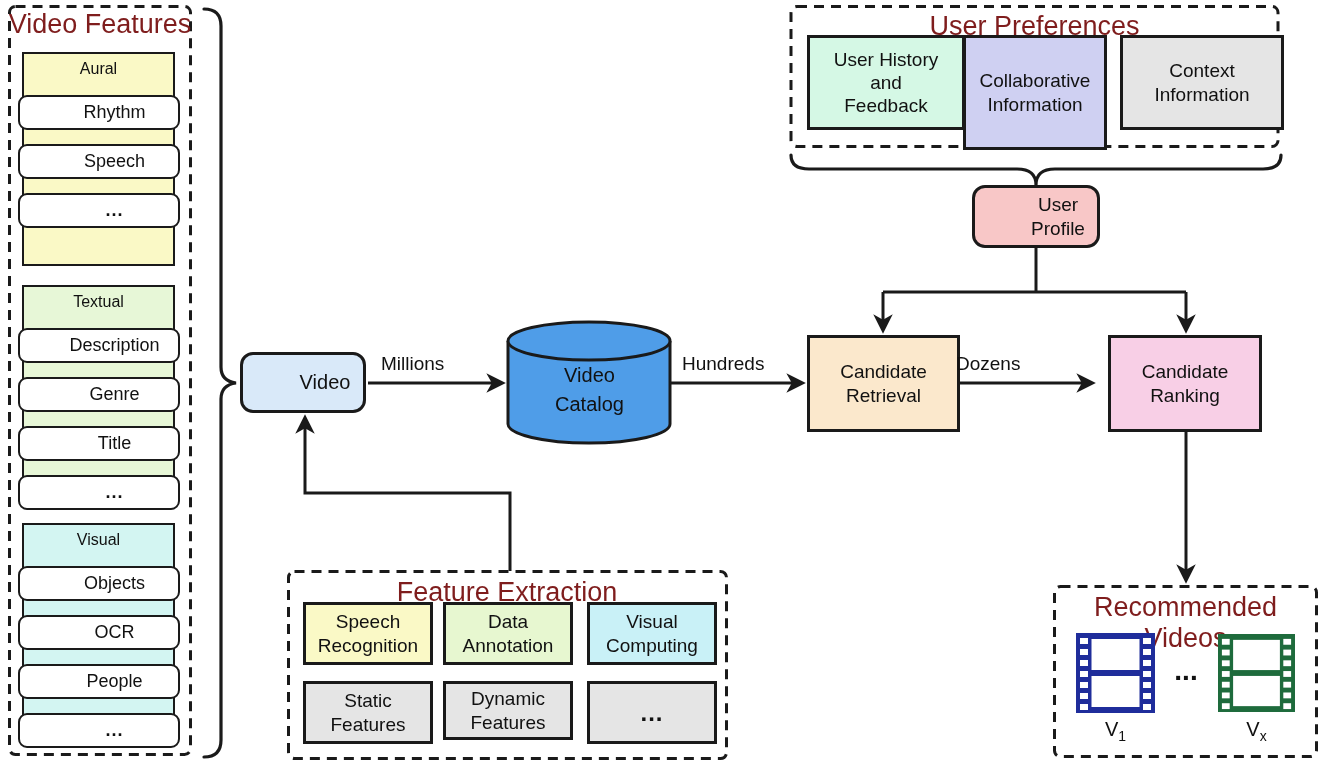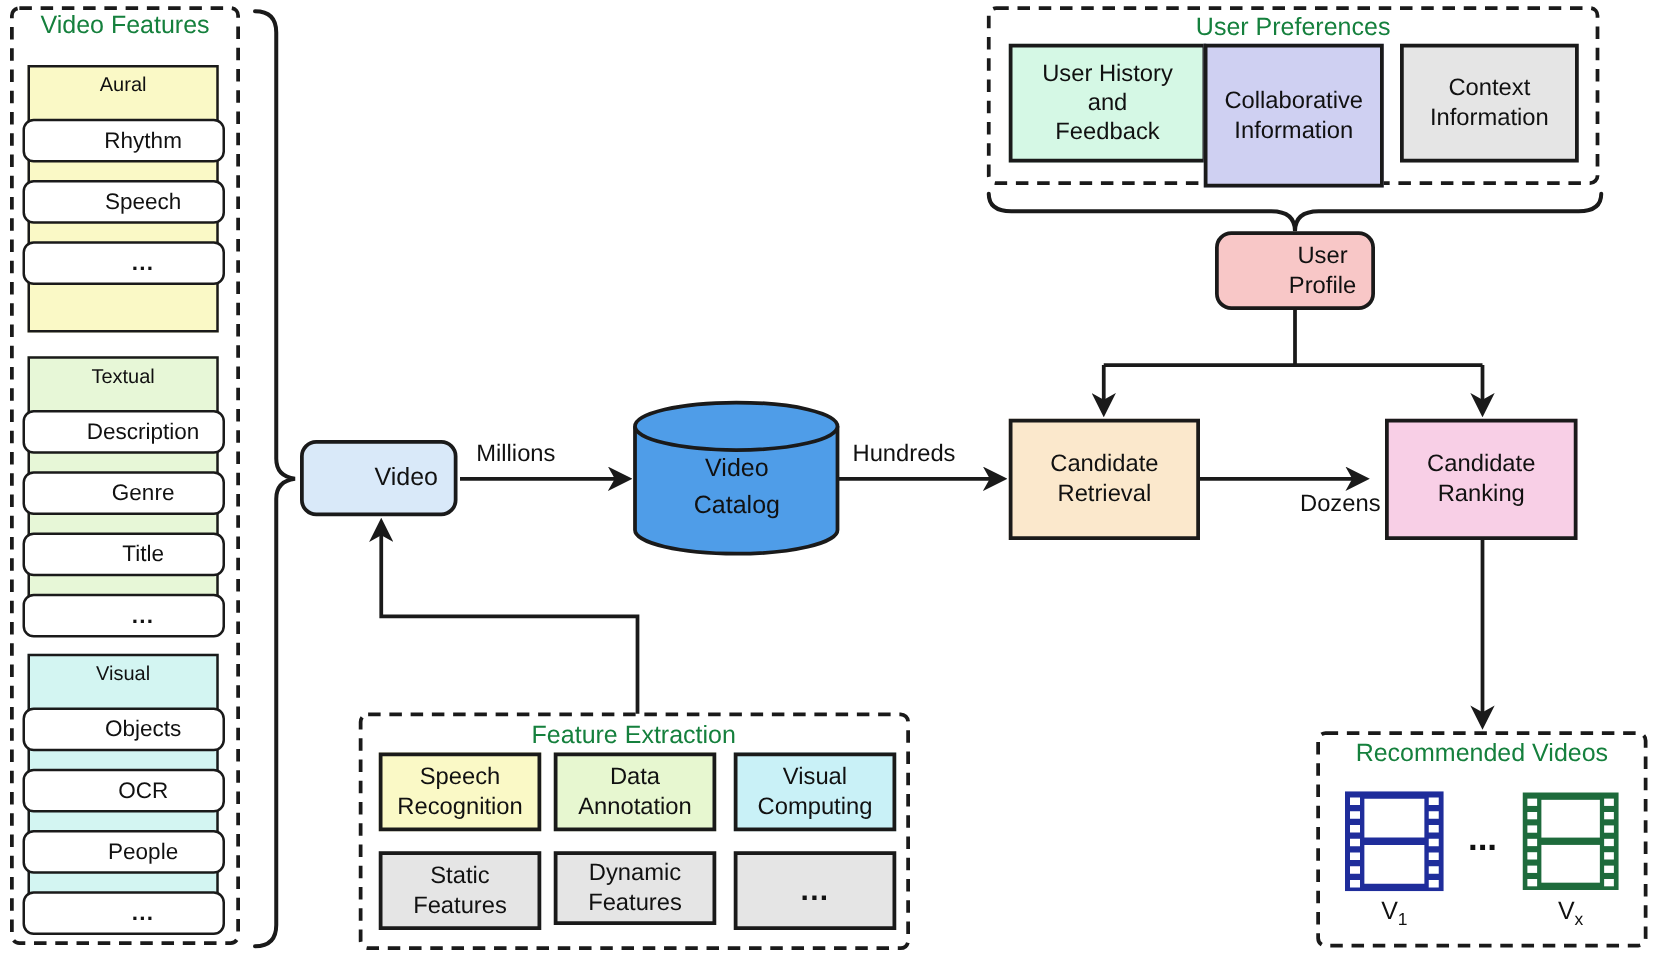--- a/index.html
+++ b/index.html
@@ -2,21 +2,21 @@
 <html><head>
 <meta charset="utf-8">
 <style>
   html,body{margin:0;padding:0;background:#fff;}
   #canvas{
     position:relative;width:1325px;height:766px;background:#fff;overflow:hidden;
     font-family:"Liberation Sans", sans-serif;color:#111;
   }
   .abs{position:absolute;box-sizing:border-box;}
   svg.overlay{position:absolute;left:0;top:0;}
-  .panel-title{font-size:20px;text-align:center;color:#15803d;}
+  .panel-title{font-size:27px;text-align:center;color:#7f1d1d;}
   .box{
     border:3px solid #1a1a1a;display:flex;align-items:center;justify-content:center;
     text-align:center;font-size:19px;line-height:1.22;color:#111;background:#fff;
   }
   .box span{white-space:pre-line;}
   .rounded{border-radius:13px;padding-left:44px;}
   .vf-section{
     border:2.5px solid #1a1a1a;width:153px;display:flex;flex-direction:column;
     gap:14px;padding-top:3px;align-items:center;
   }
@@ -97,21 +97,21 @@
 
   <div class="abs box" style="left: 807px; top: 35px; width: 158px; height: 95px; background-color: rgb(213, 248, 229);">
     <span>User History
 and
 Feedback</span>
   </div>
   <div class="abs box" style="left: 963px; top: 35px; width: 144px; height: 115px; background-color: rgb(207, 208, 242);">
     <span>Collaborative
 Information</span>
   </div>
-  <div class="abs box" style="left: 1120px; top: 35px; width: 143px; height: 95px; background-color: rgb(229, 229, 229);">
+  <div class="abs box" style="left: 1120px; top: 35px; width: 164px; height: 95px; background-color: rgb(229, 229, 229);">
     <span>Context
 Information</span>
   </div>
 
   <div class="abs box rounded" style="left: 972px; top: 185px; width: 128px; height: 63px; background-color: rgb(248, 199, 199);">
     <span>User
 Profile</span>
   </div>
 
   <div class="abs box rounded" style="left: 240px; top: 352px; width: 126px; height: 61px; font-size: 20px; background-color: rgb(217, 233, 249);">
@@ -127,21 +127,21 @@
     <span>Candidate
 Retrieval</span>
   </div>
   <div class="abs box" style="left: 1108px; top: 335px; width: 154px; height: 97px; background-color: rgb(248, 207, 230);">
     <span>Candidate
 Ranking</span>
   </div>
 
   <div class="abs edge-label" style="left:381px;top:353px;width:100px;">Millions</div>
   <div class="abs edge-label" style="left:682px;top:353px;width:100px;">Hundreds</div>
-  <div class="abs edge-label" style="left:1040px;top:353px;width:100px;margin-top:40px;">Dozens</div>
+  <div class="abs edge-label" style="left:956px;top:353px;width:100px;">Dozens</div>
 
   <div class="abs panel-title" style="left:288px;top:577px;width:438px;">Feature Extraction</div>
 
   <div class="abs box" style="left: 303px; top: 602px; width: 130px; height: 63px; background-color: rgb(250, 249, 198);">
     <span>Speech
 Recognition</span>
   </div>
   <div class="abs box" style="left: 443px; top: 602px; width: 130px; height: 63px; background-color: rgb(231, 247, 208);">
     <span>Data
 Annotation</span>

